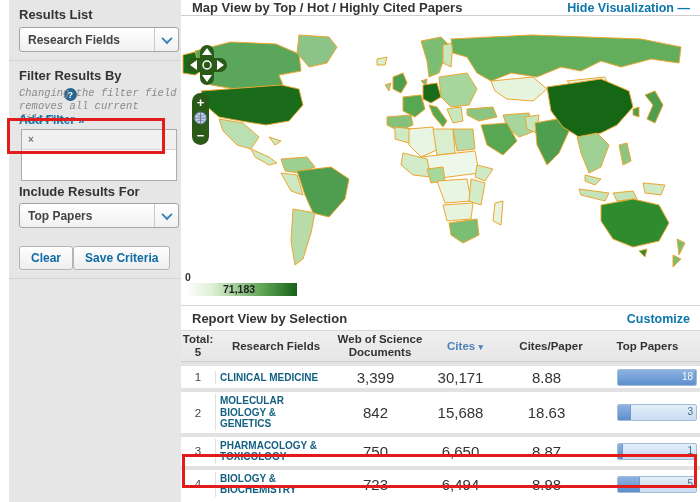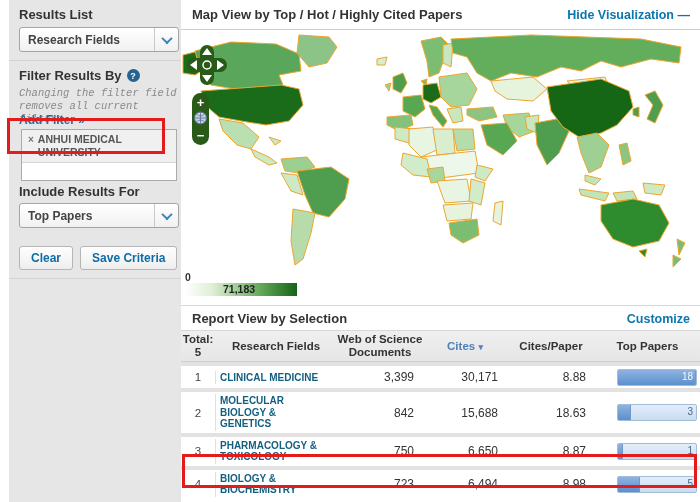--- a/index.html
+++ b/index.html
@@ -11,35 +11,35 @@
   .sb-h { font-size:13px; font-weight:bold; color:#333; }
   .h-results { position:absolute; left:10px; top:7px; }
   .dropdown { position:absolute; left:10px; width:160px; height:25px; background:linear-gradient(#ffffff,#f1f1f1); border:1px solid #a5a5a5; border-radius:3px; display:flex; align-items:center; cursor:pointer; }
   .dd-results { top:27px; }
   .dd-include { top:203px; }
   .dd-label { flex:1; padding-left:8px; font-size:12px; font-weight:bold; color:#444; white-space:nowrap; overflow:hidden; }
   .dd-arrow-box { width:24px; height:100%; border-left:1px solid #c9c9c9; display:flex; align-items:center; justify-content:center; }
   .chev { width:8px; height:8px; border-right:2px solid #3d85b5; border-bottom:2px solid #3d85b5; transform:rotate(45deg) translate(-1px,-1px); }
   .sb-divider { position:absolute; left:0; width:180px; border-top:1px solid #d2d2d2; }
   .div1 { top:60px; } .div2 { top:278px; }
-  .h-filter { position:absolute; left:10px; top:68px; display:flex; align-items:center; gap:5px; }
+  .h-filter { position:absolute; left:10px; top:68px; display:flex; align-items:center; gap:5px;flex-direction:column; }
   .qmark { display:inline-flex; width:13px; height:13px; border-radius:50%; background:#27638f; color:#fff; font-size:9px; font-weight:bold; align-items:center; justify-content:center; }
   .filter-note { position:absolute; left:10px; top:87px; width:160px; font-style:italic; font-size:10.5px; color:#8a8a8a; line-height:1.25;font-family:Liberation Mono, monospace; }
   .add-filter { position:absolute; left:10px; top:113px; font-size:12px; font-weight:bold; color:#0d76ad; cursor:pointer; }
   .filter-listbox { position:absolute; left:12px; top:129px; width:156px; height:52px; background:#fff; border:1px solid #ababab; }
   .filter-item { display:flex; gap:4px; background:#f0f0f0; border-bottom:1px solid #d6d6d6; padding:3px 4px 3px 6px; cursor:pointer; }
   .filter-x { color:#777; font-size:10px; font-weight:bold; line-height:1.3; }
   .filter-item-label { font-size:10.5px; font-weight:bold; color:#555; line-height:1.25; }
   .h-include { position:absolute; left:10px; top:184px; }
-  .btn-row { position:absolute; left:10px; top:246px; display:flex; gap:7px; }
+  .btn-row { position:absolute; left:10px; top:246px; display:flex; }
   .sb-btn { background:linear-gradient(#fefefe,#eeeeee); border:1px solid #b5b5b5; border-radius:3px; font-size:12px; font-weight:bold; color:#0d6ca5; padding:4px 11px; cursor:pointer; font-family:"Liberation Sans",sans-serif; }
 
   
   .main { position:absolute; left:181px; top:0; width:519px; height:502px; background:#fff; }
-  .main-header { position:absolute; left:0; top:0; width:100%; height:30px; border-bottom:1px solid #cfcfcf; display:flex; align-items:center; justify-content:space-between; padding:0 10px 0 11px; }
+  .main-header { position:absolute; left:0; top:0; width:100%; height:16px; border-bottom:1px solid #cfcfcf; display:flex; align-items:center; justify-content:space-between; padding:0 10px 0 11px; }
   .mh-title { font-size:13px; font-weight:bold; color:#333; }
   .hide-link { font-size:12.5px; font-weight:bold; color:#0d76ad; cursor:pointer; }
 
   .map-region { position:absolute; left:0; top:31px; width:100%; height:275px; border-bottom:1px solid #d8d8d8; }
   .map-svg { position:absolute; left:0; top:2px; }
   .legend { position:absolute; left:4px; top:252px; width:112px; height:13px; background:linear-gradient(to right,#ffffff,#dcefd4 25%,#5ca452 70%,#17611a); }
   .legend-zero { position:absolute; left:0px; top:-12px; font-size:10.5px; font-weight:bold; color:#333; }
   .legend-max { position:absolute; left:38px; top:0px; font-size:10.5px; font-weight:bold; color:#222; }
 
   .report-header { position:absolute; left:0; top:307px; width:100%; height:23px; display:flex; align-items:center; justify-content:space-between; padding:0 10px 0 11px;border-radius:11px; }
@@ -51,21 +51,21 @@
   .trow { display:grid; grid-template-columns:34px 122px 86px 84px 88px 1fr; align-items:center; background:#fff; }
   .thead { background:linear-gradient(#efefef,#e6e6e6); border-top:1px solid #d8d8d8; border-bottom:1px solid #cfcfcf; min-height:30px; }
   .th { font-size:11.5px; font-weight:bold; color:#333; text-align:center; line-height:1.15; padding:2px 0; cursor:pointer; }
   .th-total { cursor:default; }
   .th-cites { color:#4f81b8; }
   .sort-arrow { font-size:9px; color:#4f81b8; }
   .trow + .trow { border-top:4px solid #e2e2e2; }
   .tbody-row { min-height:26px; padding:2px 0; }
   .cell-rank { text-align:center; font-size:11.5px; color:#444; }
   .cell-field { font-size:10px; font-weight:bold; color:#135f80; text-transform:uppercase; line-height:1.15; padding:1px 8px 1px 4px; border-left:1px solid #e0e0e0; overflow-wrap:break-word; cursor:pointer; }
-  .cell-num { font-size:12px; color:#333; text-align:right; padding-right:9px; }
+  .cell-num { font-size:15px; color:#333; text-align:center; padding-right:9px; }
   .cell-bar { display:flex; justify-content:flex-end; padding-right:3px; }
   .bar { position:relative; width:80px; height:17px; border:1px solid #a3bcd8; border-radius:2px; background:linear-gradient(#e3eefa,#c9dcf1); overflow:hidden; }
   .bar-fill { position:absolute; left:0; top:0; bottom:0; width:0; background:linear-gradient(#8fb3e0,#5b8fce); border-right:1px solid #7298c4; }
   .bar-num { position:absolute; right:3px; top:1px; font-size:10px; color:#4a6a86; }
   .bar.full .bar-num { color:#f2f7fd; }
 
   
   .redbox { position:absolute; border:3px solid #e31b1b; pointer-events:none; z-index:50; }
   .redbox-filter { left:7px; top:118px; width:158px; height:36px; }
   .redbox-row { left:182px; top:454px; width:515px; height:34px; }
@@ -93,21 +93,20 @@
     <span class="qmark">?</span>
   </div>
 
   <div class="filter-note">Changing the filter field removes all current filters.</div>
 
   <div class="add-filter">Add Filter »</div>
 
   <div class="filter-listbox">
     <div class="filter-item">
       <span class="filter-x">×</span>
-      <span class="filter-item-label">ANHUI MEDICAL UNIVERSITY</span>
     </div>
   </div>
 
   <div class="sb-h h-include">Include Results For</div>
 
   <div class="dropdown dd-include">
     <span class="dd-label">Top Papers</span>
     <span class="dd-arrow-box">
         <span class="chev"></span>
       </span>

